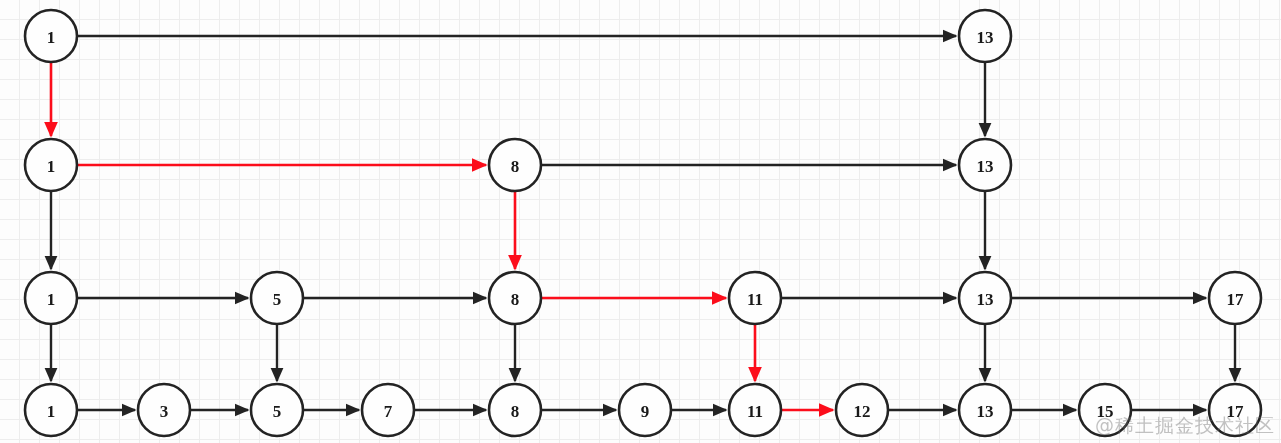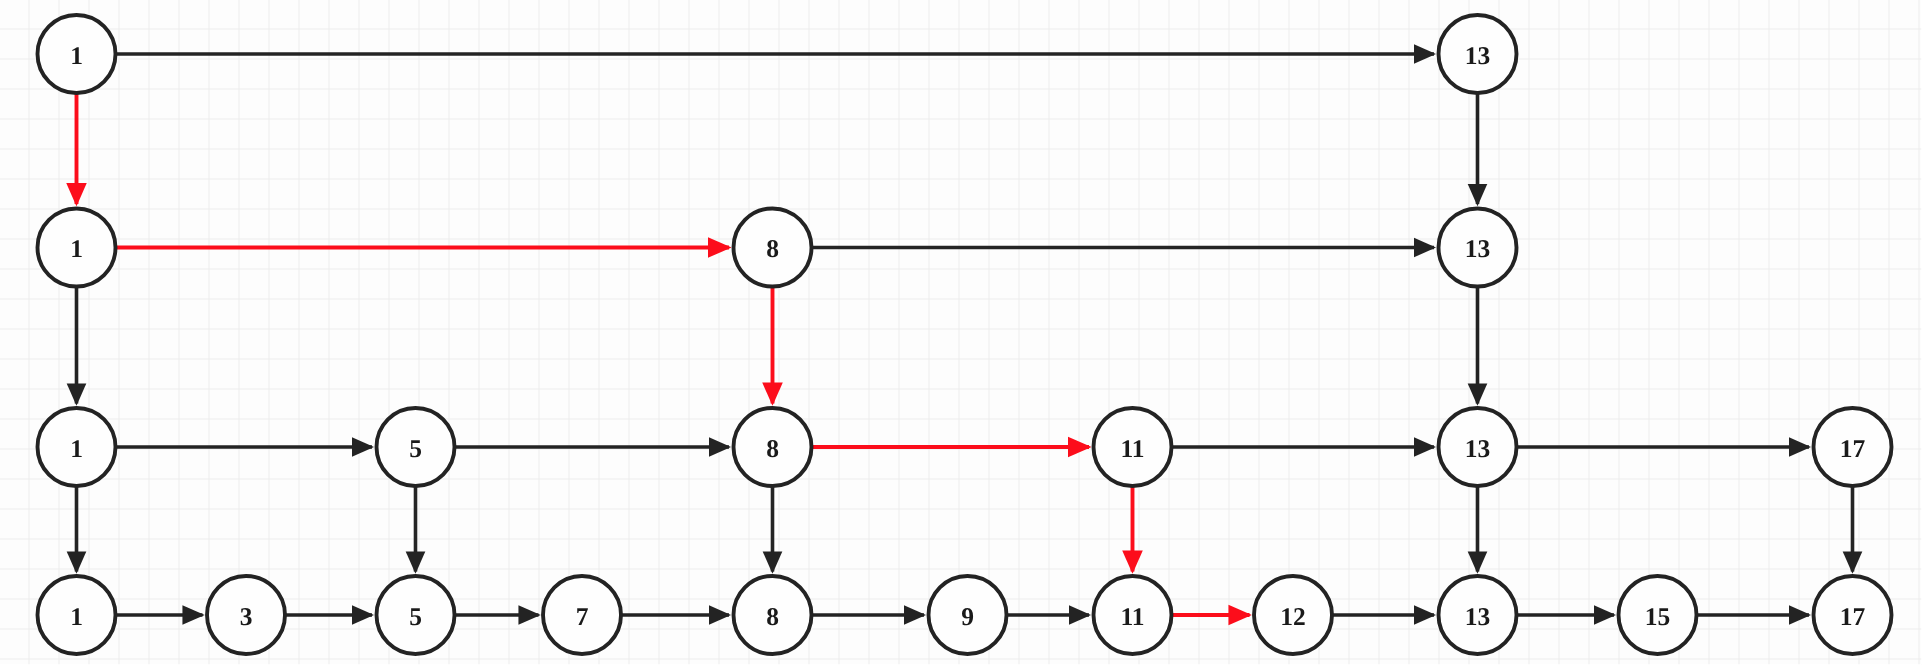--- a/index.html
+++ b/index.html
@@ -190,13 +190,14 @@
         <g>
           <circle cx="1105" cy="410" r="26" class="node-circle"></circle>
           <text x="1105" y="411" class="node-label">15</text>
         </g>
         <g>
           <circle cx="1235" cy="410" r="26" class="node-circle"></circle>
           <text x="1235" y="411" class="node-label">17</text>
         </g>
       </g>
   </svg>
+  <div class="watermark">@稀土掘金技术社区</div>
 </div>
 
 </body></html>

